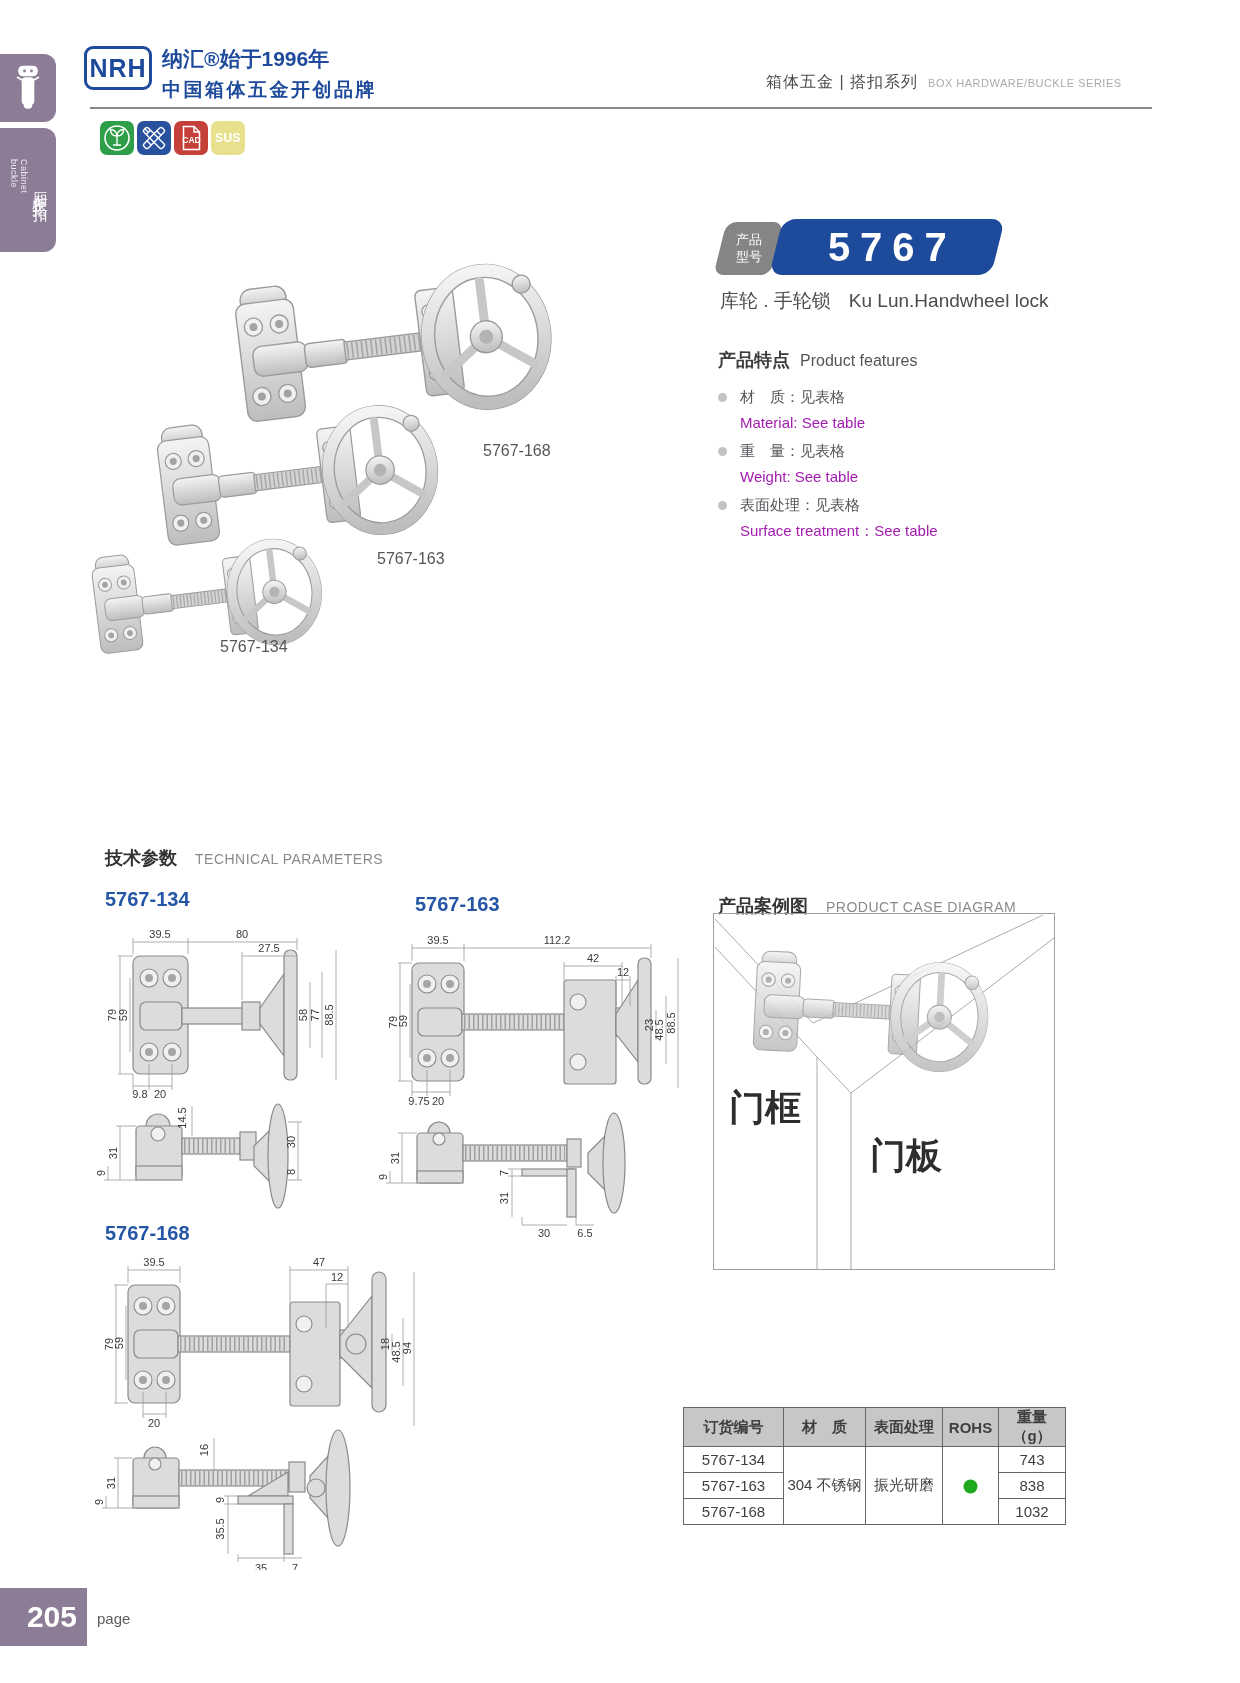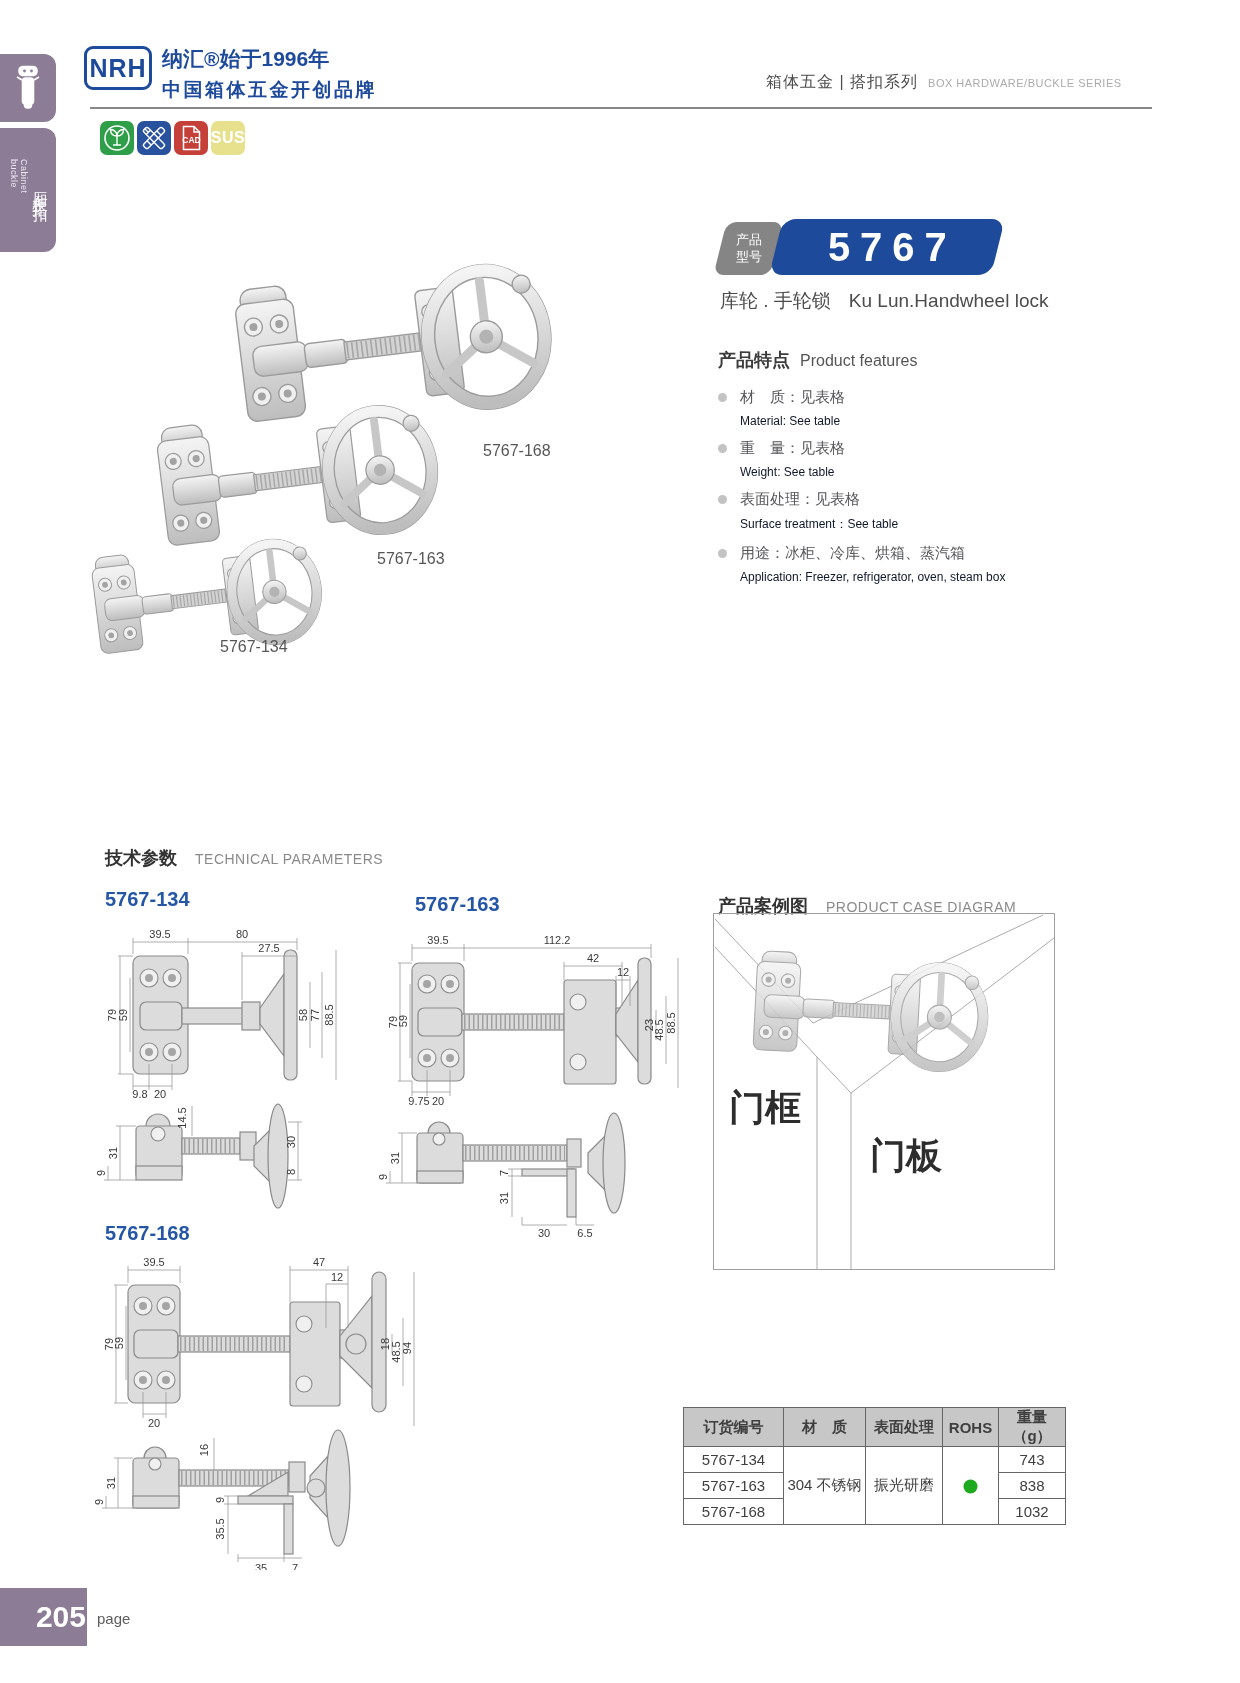--- a/index.html
+++ b/index.html
@@ -27,41 +27,41 @@
   .series-cn{font-size:16px;color:#4d4d4d;letter-spacing:1px;}
   .series-en{font-size:11px;color:#ababab;letter-spacing:.5px;}
   .rule{left:90px;top:107px;width:1062px;height:2px;background:#878787;}
 
   
   .badges{left:100px;top:121px;display:flex;gap:3px;}
   .badge{width:34px;height:34px;border-radius:7px;display:flex;align-items:center;justify-content:center;color:#fff;}
   .b-eco{background:var(--badge-green,#2f9e49);}
   .b-tools{background:var(--badge-blue,#28519e);}
   .b-cad{background:var(--badge-red,#c6403a);}
-  .b-sus{background:var(--badge-yellow,#e7e18d);font-size:16px;font-weight:bold;letter-spacing:.5px;}
+  .b-sus{background:var(--badge-yellow,#e7e18d);font-size:12px;font-weight:bold;letter-spacing:.5px;}
 
   
   .tag-box{left:720px;top:222px;width:57px;height:53px;background:#858585;transform:skewX(-14deg);
            border-radius:10px;display:flex;align-items:center;justify-content:center;}
   .tag-inner{transform:skewX(14deg);color:#fff;font-size:13px;line-height:1.3;text-align:center;}
   .model-box{left:776px;top:219px;width:222px;height:56px;background:var(--brand-blue,#1e4a9b);
              transform:skewX(-14deg);border-radius:13px;display:flex;align-items:center;justify-content:center;}
   .model-inner{transform:skewX(14deg);color:#fff;font-size:40px;font-weight:bold;letter-spacing:10px;padding-left:10px;}
   .pname{left:720px;top:288px;display:flex;gap:18px;align-items:baseline;}
   .pname-cn,.pname-en{font-size:19px;color:#4c4c4c;}
 
   
   .features{left:718px;top:348px;width:470px;}
   .f-title{display:flex;align-items:baseline;gap:10px;margin-bottom:16px;}
   .f-title-cn{font-size:18px;font-weight:bold;color:#3c3c3c;}
   .f-title-en{font-size:16px;color:#555;}
   .f-item{position:relative;padding-left:22px;margin-bottom:11px;}
   .f-dot{position:absolute;left:0;top:5px;width:9px;height:9px;border-radius:50%;background:#c3c3c3;}
   .f-cn{font-size:15px;color:#55565a;margin-bottom:7px;}
-  .f-en{font-size:12px;color:#0f172a;}
+  .f-en{font-size:15px;color:#a21caf;}
 
   
   .sec{display:flex;align-items:baseline;gap:18px;}
   .sec-cn{font-size:18px;font-weight:bold;color:#333;}
   .sec-en{font-size:14px;color:#8a8a8a;letter-spacing:.5px;}
   #secTech{left:105px;top:846px;}
   #secCase{left:718px;top:894px;}
 
   .dwg-label{font-size:20px;font-weight:bold;color:var(--drawing-blue,#2456a5);}
   .photo-label{font-size:16px;color:#565656;}
@@ -79,21 +79,21 @@
 
   
   .spec{position:absolute;left:683px;top:1407px;border-collapse:collapse;table-layout:fixed;width:382px;
         font-size:15px;color:#3f3f3f;}
   .spec th,.spec td{border:1.6px solid #666;text-align:center;padding:0;}
   .spec th{background:var(--table-header-bg,#c7c7c7);height:24px;font-weight:bold;}
   .spec td{height:25px;}
 
   
   .page-box{left:0;top:1588px;width:87px;height:58px;background:var(--purple,#8c7c96);color:#fff;
-            display:flex;align-items:center;justify-content:flex-end;padding-right:1px;box-sizing:border-box;
+            display:flex;align-items:center;justify-content:flex-end;padding-right:10px;box-sizing:border-box;
             font-size:30px;font-weight:bold;}
   .page-word{left:97px;top:1610px;font-size:15px;color:#5e5e5e;}
 </style>
 </head>
 <body>
 
 <div class="page">
 
   <svg width="0" height="0" style="position:absolute">
     <defs>
@@ -243,25 +243,20 @@
     <div class="f-item">
       <span class="f-dot"></span>
       <div class="f-cn">重　量：见表格</div>
       <div class="f-en">Weight: See table</div>
     </div>
     <div class="f-item">
       <span class="f-dot"></span>
       <div class="f-cn">表面处理：见表格</div>
       <div class="f-en">Surface treatment：See table</div>
     </div>
-    <div class="f-item">
-      <span class="f-dot"></span>
-      <div class="f-cn">用途：冰柜、冷库、烘箱、蒸汽箱</div>
-      <div class="f-en">Application: Freezer, refrigerator, oven, steam box</div>
-    </div>
   </div>
 
   <div class="abs sec" id="secTech">
     <span class="sec-cn">技术参数</span>
     <span class="sec-en">TECHNICAL PARAMETERS</span>
   </div>
   <div class="abs sec" id="secCase">
     <span class="sec-cn">产品案例图</span>
     <span class="sec-en">PRODUCT CASE DIAGRAM</span>
   </div>

